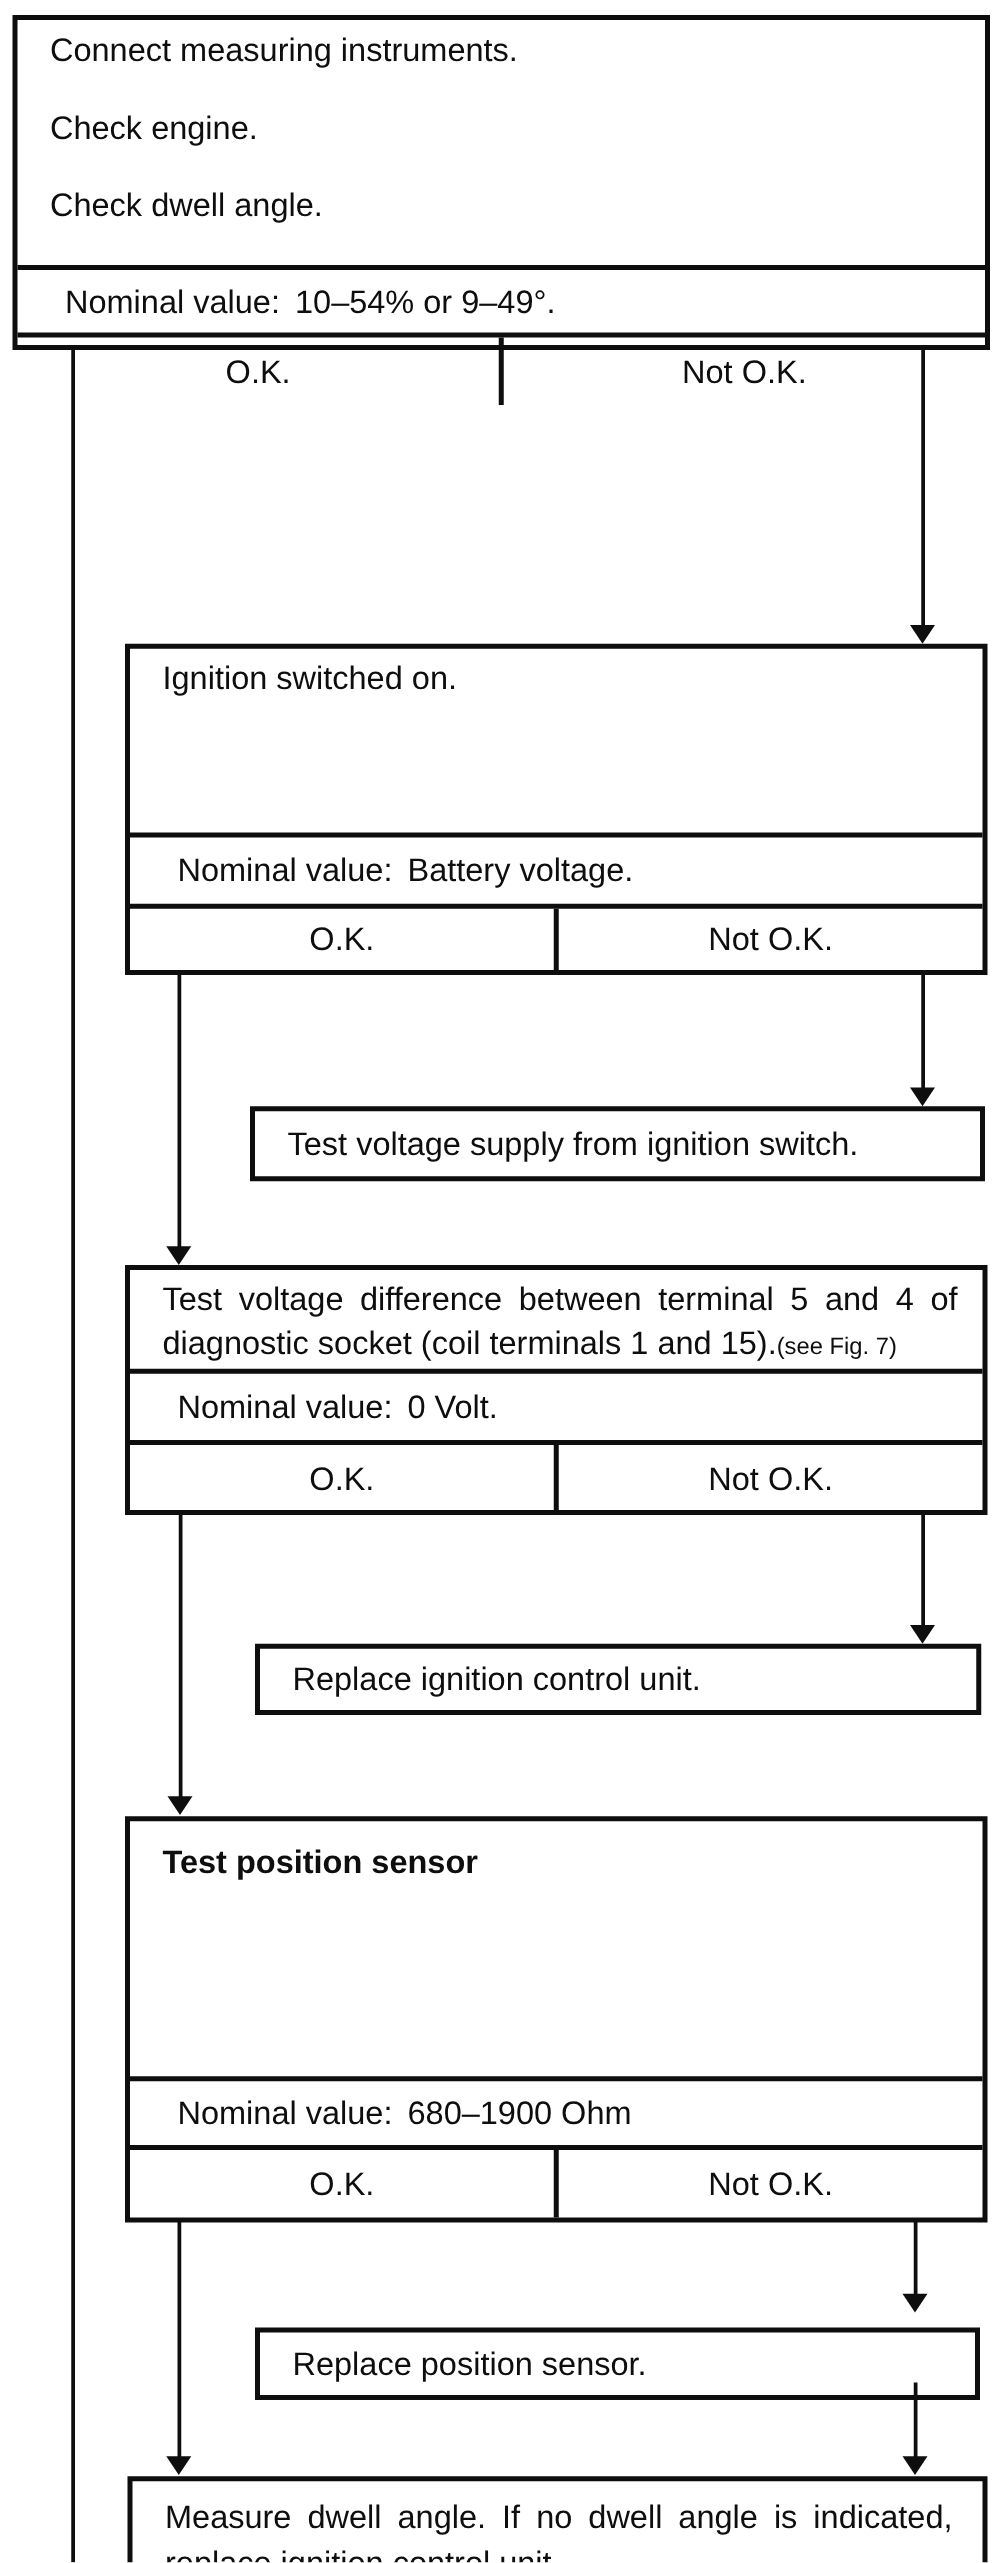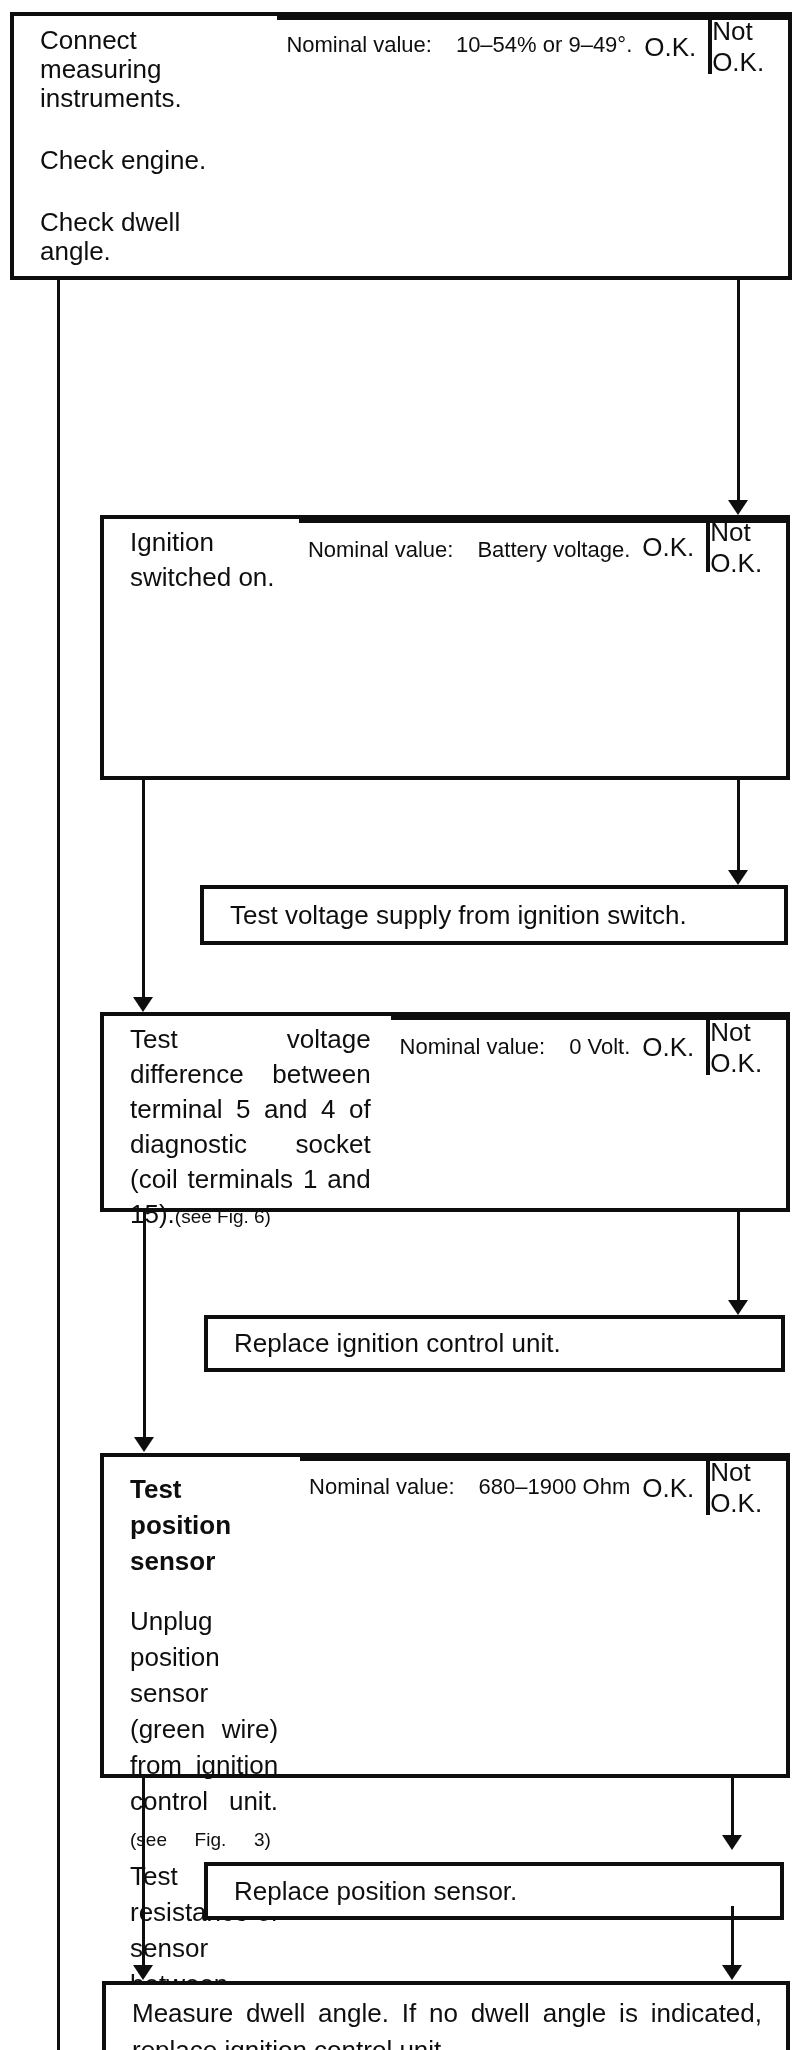--- a/index.html
+++ b/index.html
@@ -6,29 +6,29 @@
   html,body{margin:0;padding:0;background:var(--paper);}
   .canvas{
     position:relative;width:800px;height:2050px;margin:0 auto;
     background:var(--paper);overflow:hidden;
     font-family:"Liberation Sans","DejaVu Sans",sans-serif;
     color:var(--ink);
   }
   *{box-sizing:border-box;}
   .proc-box{
     position:absolute;border:4px solid var(--ink);background:var(--paper);
-    display:flex;flex-direction:row;
+    display:flex;flex-direction:column;
   }
   .proc-text{font-size:26px;line-height:35px;}
   .steps{padding:10px 24px 0 26px;flex:1;}
   .steps p{margin:0 0 33px 0;line-height:29px;}
   .just{text-align:justify;}
   .nominal-row{
     border-top:4px solid var(--ink);display:flex;align-items:center;
-    gap:24px;padding-left:9px;font-size:22px;flex:none;
+    gap:12px;padding-left:38px;font-size:26px;flex:none;
   }
   .ok-row{border-top:4px solid var(--ink);display:flex;flex:none;}
   .ok-row .cell{
     flex:1;display:flex;align-items:center;justify-content:center;
     font-size:26px;
   }
   .ok-row .cell.right{border-left:4px solid var(--ink);}
   .action-box{
     position:absolute;border:4px solid var(--ink);background:var(--paper);
     display:flex;align-items:center;padding-left:26px;font-size:26px;
@@ -86,21 +86,21 @@
   <div class="arrowhead" style="left:133px;top:997px;"></div>
   <div class="vline" style="left:737px;top:778px;height:93px;"></div>
   <div class="arrowhead" style="left:728px;top:870px;"></div>
 
   <div class="action-box" style="left:200px;top:885px;width:588px;height:60px;">
     <span>Test voltage supply from ignition switch.</span>
   </div>
 
   <section class="proc-box" style="left:100px;top:1012px;width:690px;height:200px;">
     <div class="proc-text" style="padding:6px 20px 0 26px;flex:1;">
-      <p class="para just"><span>Test voltage difference between terminal 5 and 4 of diagnostic socket (coil terminals 1 and 15).</span><span class="fig-note">(see Fig. 6)</span></p>
+      <p class="para just"><span>Test voltage difference between terminal 5 and 4 of diagnostic socket (coil terminals 1 and 15).</span><span class="fig-note">(see Fig. 7)</span></p>
     </div>
     <div class="nominal-row" style="height:57px;">
       <span>Nominal value:</span>
       <span>0 Volt.</span>
     </div>
     <div class="ok-row" style="height:59px;">
       <div class="cell">O.K.</div>
       <div class="cell right">Not O.K.</div>
     </div>
   </section>
@@ -110,21 +110,20 @@
   <div class="vline" style="left:737px;top:1210px;height:91px;"></div>
   <div class="arrowhead" style="left:728px;top:1300px;"></div>
 
   <div class="action-box" style="left:204px;top:1315px;width:581px;height:57px;">
     <span>Replace ignition control unit.</span>
   </div>
 
   <section class="proc-box" style="left:100px;top:1453px;width:690px;height:325px;">
     <div class="proc-text" style="padding:14px 22px 0 26px;flex:1;line-height:36px;">
       <p class="heading">Test position sensor</p>
-      <p class="para just" style="margin-top:24px;"><span>Unplug position sensor (green wire) from ignition control unit.</span> <span class="fig-note">(see Fig. 3)</span>&nbsp; <span>Test resistance of sensor between connector terminal 7 and 31d with multimeter set to Ohm.</span></p>
     </div>
     <div class="nominal-row" style="height:55px;">
       <span>Nominal value:</span>
       <span>680–1900 Ohm</span>
     </div>
     <div class="ok-row" style="height:58px;">
       <div class="cell">O.K.</div>
       <div class="cell right">Not O.K.</div>
     </div>
   </section>

